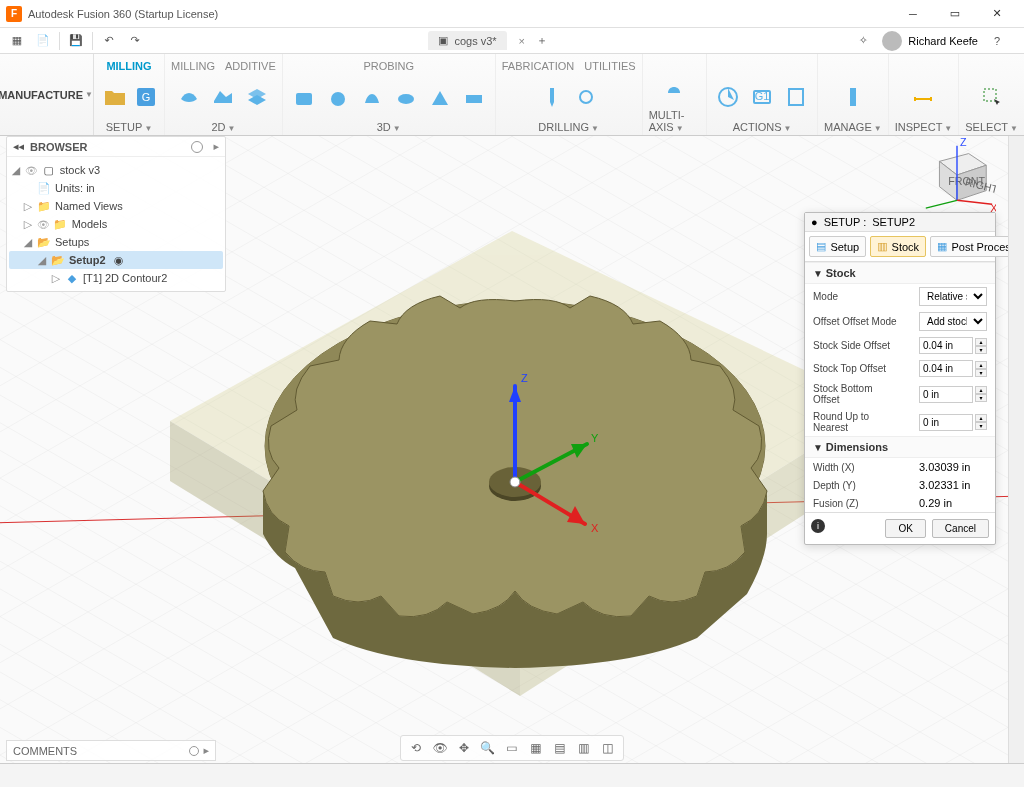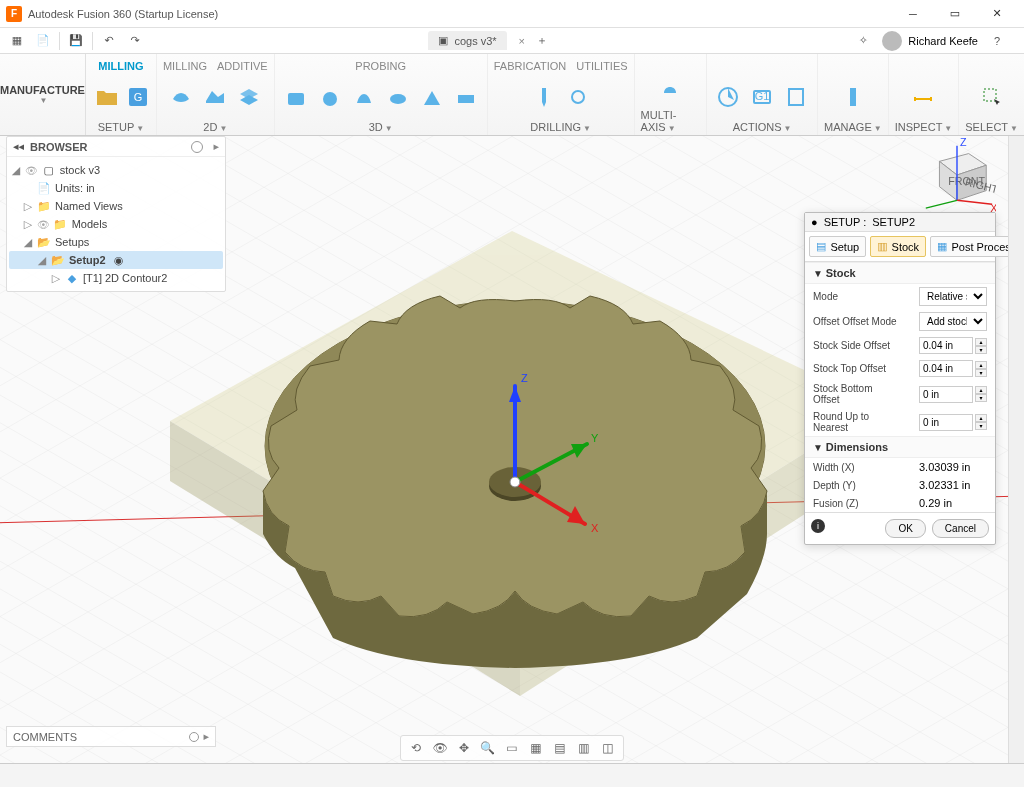--- a/index.html
+++ b/index.html
@@ -13,21 +13,21 @@
 
 .quickbar { height: 26px; background: #fff; display: flex; align-items: center; padding: 0 4px; border-bottom: 1px solid #ddd; }
 .qb-item { width: 26px; height: 22px; display: flex; align-items: center; justify-content: center; color: #555; border-radius: 2px; }
 .qb-sep { width: 1px; height: 18px; background: #ddd; margin: 0 3px; }
 .tab-doc { margin-left: 280px; display: flex; align-items: center; background: #eee; padding: 3px 10px; border-radius: 3px 3px 0 0; color: #555; gap: 6px; }
 .tab-x { color: #888; margin-left: 12px; }
 .qb-right { margin-left: auto; display: flex; align-items: center; gap: 6px; padding-right: 10px; }
 .avatar { width: 20px; height: 20px; border-radius: 50%; background: #bbb; }
 
 .ribbon { height: 82px; background: linear-gradient(#fcfcfc,#f4f4f4); border-bottom: 1px solid #ccc; display: flex; align-items: stretch; }
-.manufacture { width: 94px; display: flex; align-items: center; justify-content: center; border-right: 1px solid #e0e0e0; font-size: 10px; font-weight: bold; color: #444; flex-direction: column; }
+.manufacture { width: 94px; display: flex; align-items: center; justify-content: flex-end; border-right: 1px solid #e0e0e0; font-size: 10px; font-weight: bold; color: #444; }
 .ribgroup { display: flex; flex-direction: column; align-items: center; padding: 0 6px; border-right: 1px solid #eee; }
 .ribgroup .tabs-row { height: 18px; display: flex; gap: 10px; align-items: flex-end; color: #888; font-size: 10px; padding-top: 2px; }
 .ribgroup .tabs-row .active { color: #09c; font-weight: bold; }
 .ribgroup .icons-row { flex: 1; display: flex; align-items: center; gap: 4px; }
 .rb-icon { width: 30px; height: 44px; border-radius: 4px; display: flex; align-items: center; justify-content: center; }
 .rb-icon svg { width: 24px; height: 24px; }
 .ribgroup .label { font-size: 9px; color: #666; padding-bottom: 2px; }
 .caret { font-size: 8px; color: #888; margin-left: 2px; }
 
 .workspace { position: absolute; top: 136px; left: 0; right: 0; bottom: 24px; }
@@ -51,28 +51,28 @@
 .sp-tab { flex: none; padding: 3px 6px; border: 1px solid #ccc; border-radius: 2px; display: flex; align-items: center; gap: 4px; font-size: 10px; background: #fafafa; }
 .sp-tab.active { background: #fff3d6; border-color: #e6c460; }
 .sp-section-hdr { padding: 4px 8px; font-weight: bold; font-size: 10px; color: #333; background: #fafafa; border-top: 1px solid #eee; border-bottom: 1px solid #eee; }
 .sp-row { display: flex; align-items: center; padding: 3px 8px; gap: 20px; }
 .sp-row .lbl { flex: 0 0 86px; font-size: 10px; color: #444; }
 .sp-row .val { flex: 1; display: flex; align-items: center; }
 .sp-row select, .sp-row input { width: 100%; font-size: 10px; border: 1px solid #ccc; padding: 2px 3px; background: #fff; }
 .spin { display: flex; flex-direction: column; margin-left: 2px; }
 .spin div { width: 12px; height: 8px; border: 1px solid #ccc; font-size: 6px; line-height: 6px; text-align: center; background: #f4f4f4; }
 .sp-footer { display: flex; justify-content: flex-end; gap: 6px; padding: 6px; border-top: 1px solid #ddd; }
-.sp-footer button { padding: 3px 12px; border: 1px solid #bbb; background: #f4f4f4; border-radius: 9px; font-size: 10px; }
+.sp-footer button { padding: 3px 12px; border: 1px solid #bbb; background: #f4f4f4; border-radius: 2px; font-size: 10px; }
 .sp-info { margin-right: auto; width: 14px; height: 14px; border-radius: 50%; background: #333; color: #fff; display: flex; align-items: center; justify-content: center; font-size: 9px; }
 
 .viewcube { position: absolute; right: 28px; top: 0; width: 78px; height: 78px; }
 .navbar-bottom { position: absolute; bottom: 2px; left: 50%; transform: translateX(-50%); display: flex; gap: 6px; background: rgba(255,255,255,0.8); padding: 3px 6px; border: 1px solid #ddd; border-radius: 3px; }
 .nav-ico { width: 18px; height: 18px; display: flex; align-items: center; justify-content: center; color: #666; font-size: 12px; }
 
-.comments-bar { position: absolute; left: 6px; bottom: 16px; width: 210px; background: rgba(255,255,255,0.85); border: 1px solid #ddd; padding: 3px 6px; display: flex; align-items: center; font-size: 10px; color: #666; }
+.comments-bar { position: absolute; left: 6px; bottom: 2px; width: 210px; background: rgba(255,255,255,0.85); border: 1px solid #ddd; padding: 3px 6px; display: flex; align-items: center; font-size: 10px; color: #666; }
 .comments-bar .dot { margin-left: auto; width: 10px; height: 10px; border: 1px solid #999; border-radius: 50%; }
 
 .timeline { position: absolute; bottom: 0; left: 0; right: 0; height: 24px; background: #f4f4f4; border-top: 1px solid #ccc; }
 
 .scroll-v { position: absolute; right: 0; top: 136px; bottom: 24px; width: 16px; background: #f0f0f0; border-left: 1px solid #ddd; }
 </style>
 </head>
 <body>
 
 <div class="titlebar">

